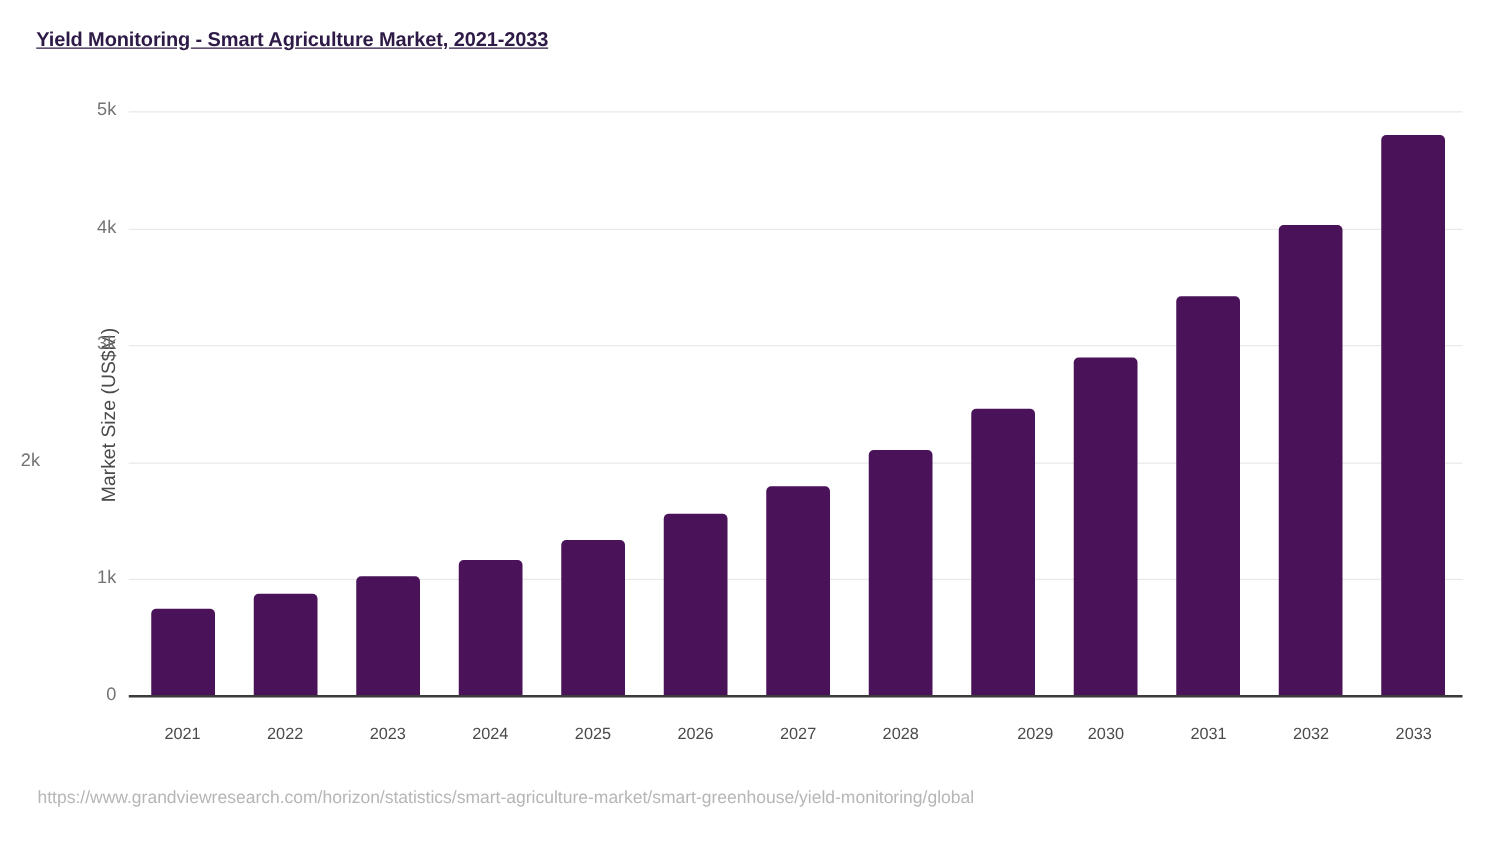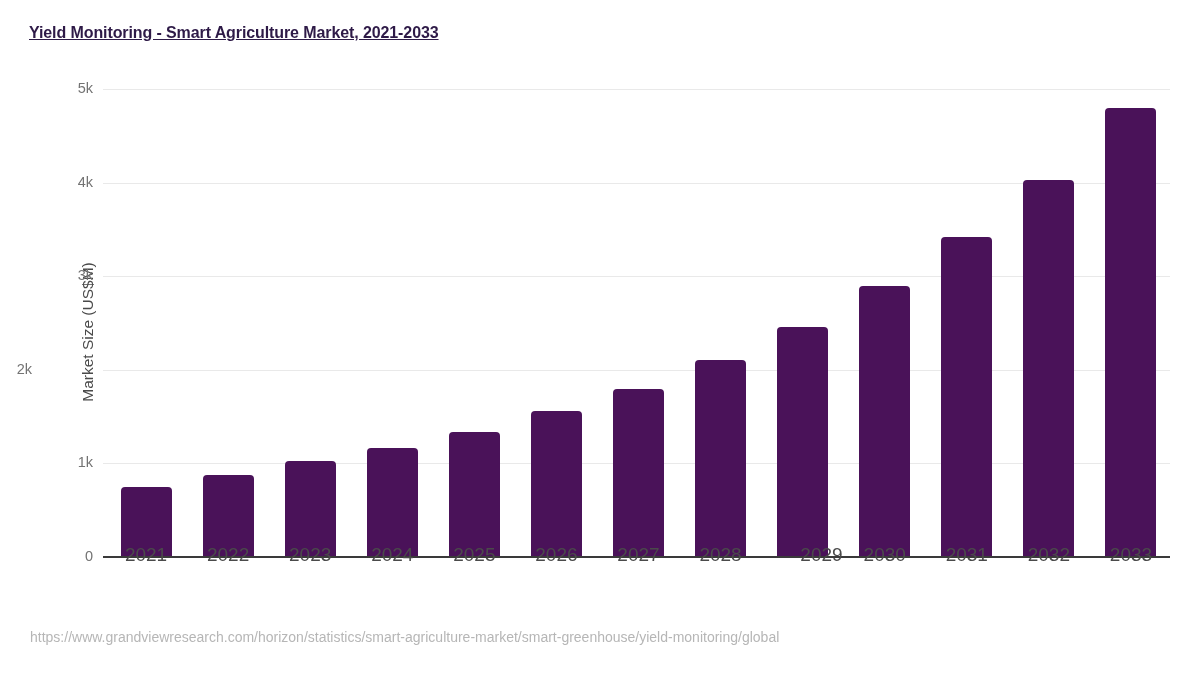--- a/index.html
+++ b/index.html
@@ -83,22 +83,22 @@
   .bar {
     position: absolute;
     bottom: 0;
     background: #4a1259;
     border-top-left-radius: 4px;
     border-top-right-radius: 4px;
   }
   
   .xtick {
     position: absolute;
-    top: 544px;
-    font-size: 19px;
+    top: 579px;
+    font-size: 13px;
     color: #4a4a4a;
     text-align: center;
     white-space: nowrap;
   }
   
   #source-url {
     position: absolute;
     left: 30px;
     top: 629px;
     font-size: 14px;

